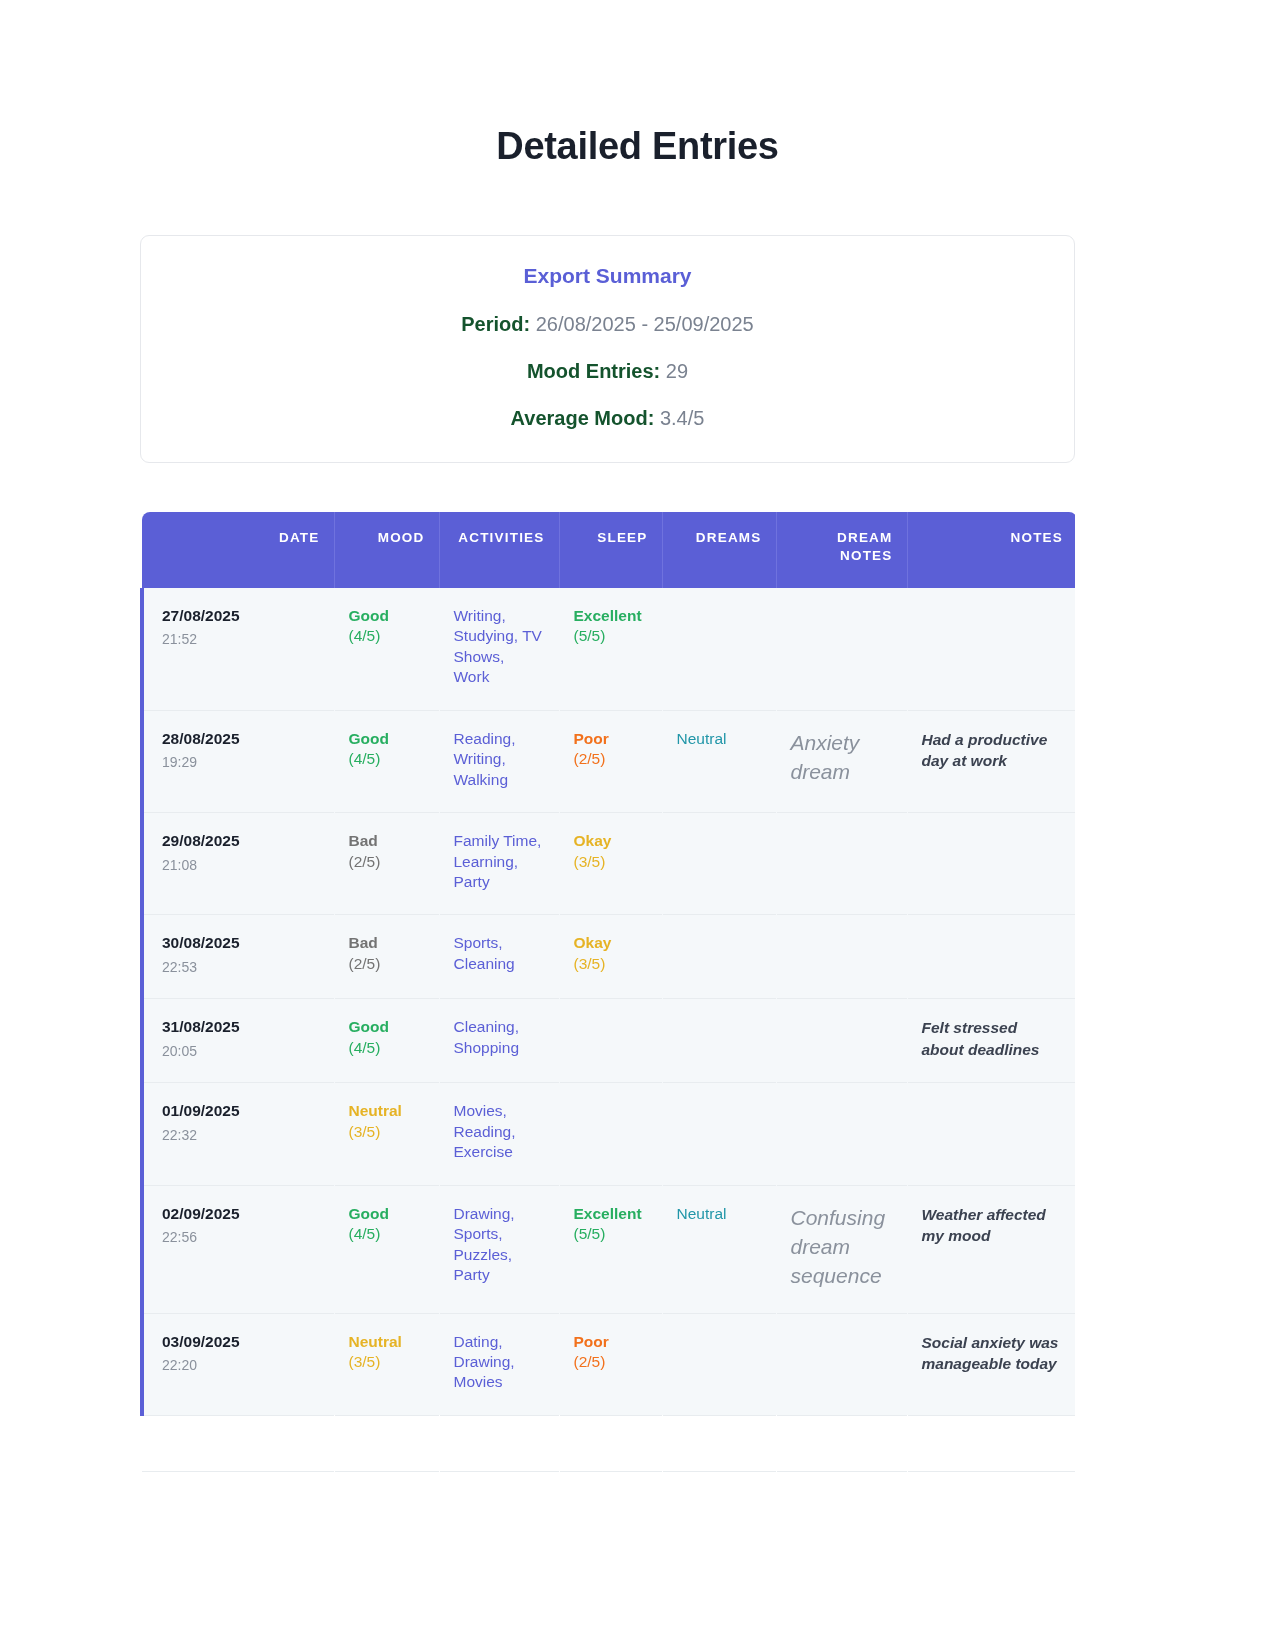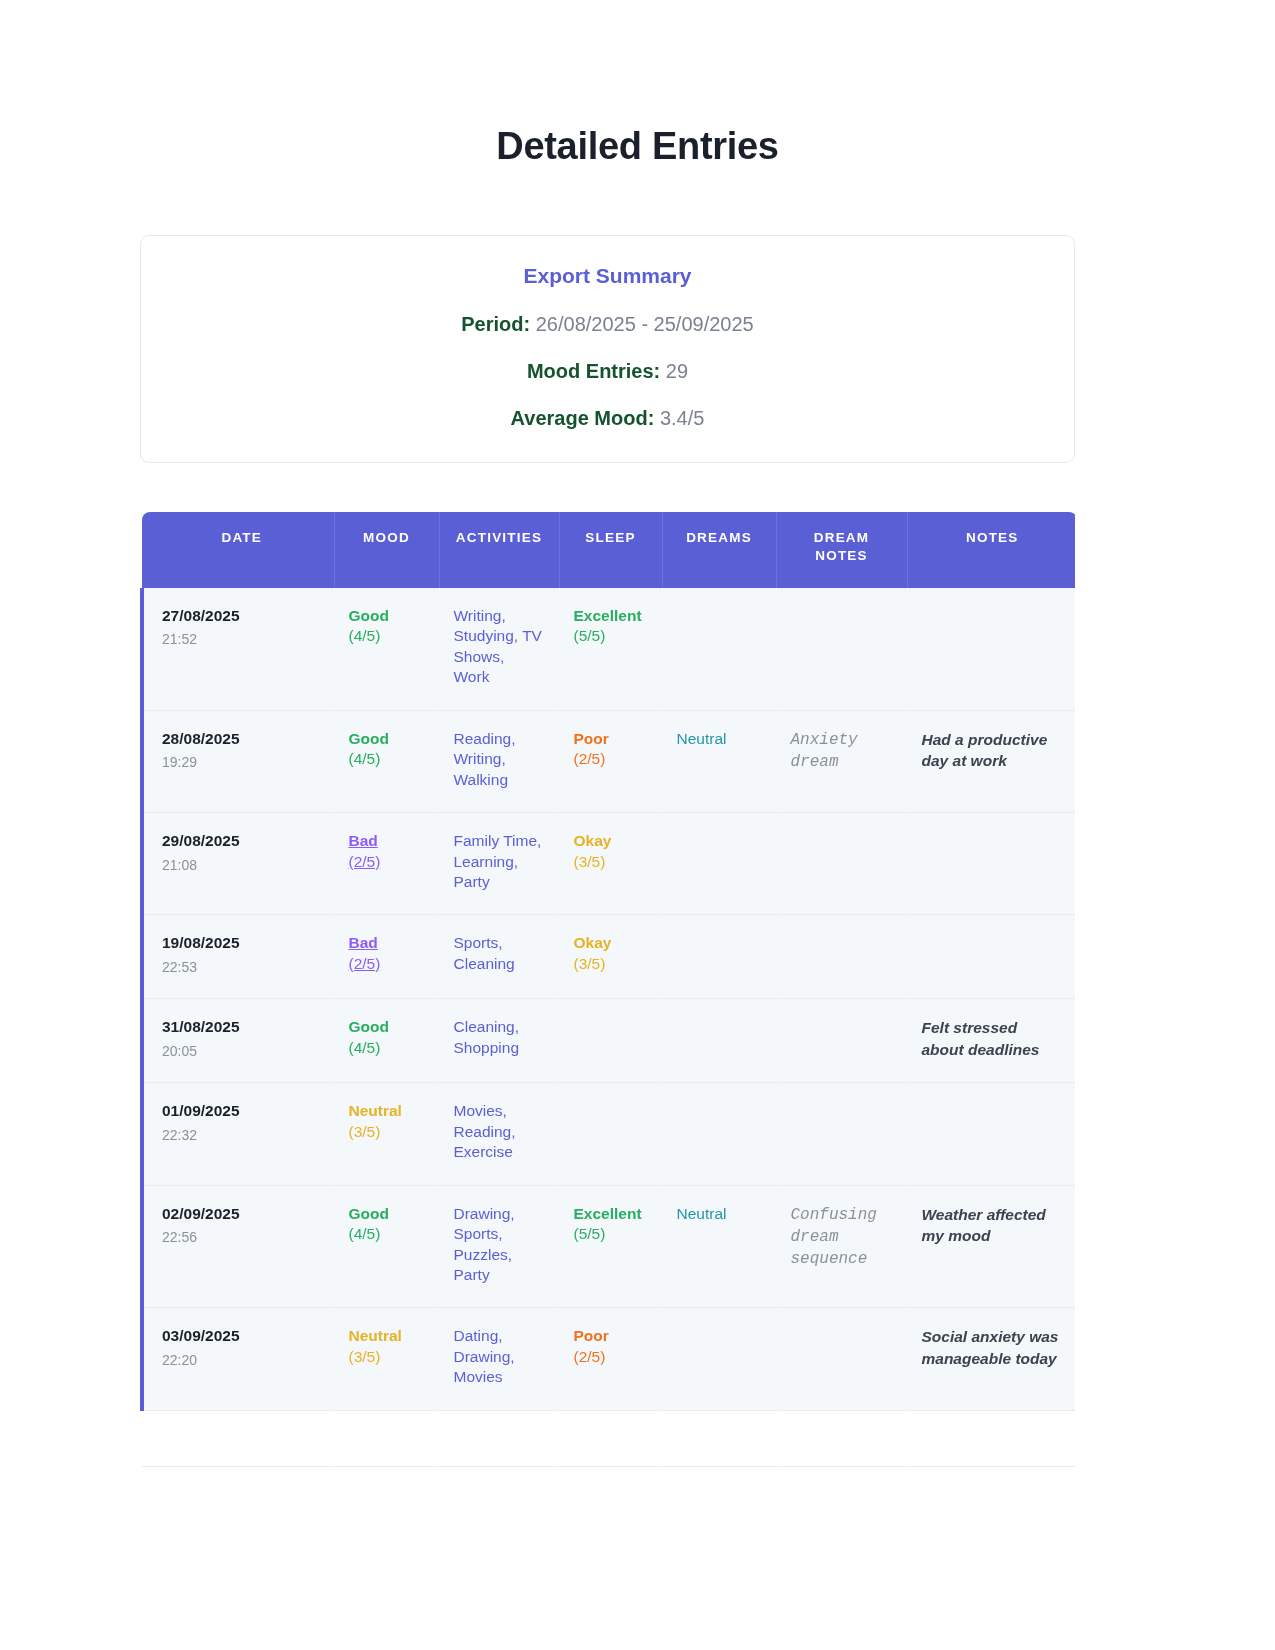--- a/index.html
+++ b/index.html
@@ -74,21 +74,21 @@
     width: 935px;
     border-collapse: collapse;
     table-layout: fixed;
   }
   table.entries thead th {
     background: #5b5fd6;
     color: #ffffff;
     font-size: 13.5px;
     font-weight: bold;
     letter-spacing: 1.2px;
-    text-align: center;
+    text-align: right;
     padding: 17px 14px 18px 14px;
     vertical-align: top;
     border-right: 1px solid #6f72de;
     line-height: 1.35;
     height: 76px;
   }
   table.entries thead th:last-child { border-right: none; }
   table.entries thead th:first-child {
     border-top-left-radius: 8px;
     padding-left: 22px;
@@ -125,28 +125,28 @@
   }
 
   .mood-label { display: block; font-weight: bold; font-size: 15.5px; }
   .mood-score { display: block; font-size: 15.5px; }
 
   .sleep-label { display: block; font-weight: bold; font-size: 15.5px; }
   .sleep-score { display: block; font-size: 15.5px; }
 
   .activities { color: #5b5fd6; font-size: 15.5px; line-height: 1.32; }
   .dreams { font-size: 15.5px; }
-  .dream-notes { color: #8a919c; font-style: italic; font-size: 16px; line-height: 1.38; font-family: Liberation Mono, monospace; }
+  .dream-notes { color: #8a919c; font-style: italic; font-size: 21px; line-height: 1.38; }
   .notes { color: #3b4250; font-style: italic; font-size: 15.5px; line-height: 1.38; font-weight: bold; }
 
   
   .c-good { color: #27ae60; }
   .c-neutral { color: #e8b породи; }
   .c-neutral { color: #e6b325; }
-  .c-bad { color: #8b5cf6; text-decoration: underline; }
+  .c-bad { color: #737373; }
   .c-excellent { color: #27ae60; }
   .c-okay { color: #e6b325; }
   .c-poor { color: #f2711c; }
   .c-dream-neutral { color: #2196a8; }
 
   .spacer-row td {
     background: #ffffff;
     height: 56px;
     border-left: none;
     border-bottom: none;
@@ -251,21 +251,21 @@
             <td>
               <span class="sleep-label c-okay">Okay</span>
               <span class="sleep-score c-okay">(3/5)</span>
             </td>
             <td></td>
             <td></td>
             <td></td>
           </tr>
           <tr>
             <td class="col-date">
-              <span class="cell-date">19/08/2025</span>
+              <span class="cell-date">30/08/2025</span>
               <span class="cell-time">22:53</span>
             </td>
             <td>
               <span class="mood-label c-bad">Bad</span>
               <span class="mood-score c-bad">(2/5)</span>
             </td>
             <td><span class="activities">Sports, Cleaning</span></td>
             <td>
               <span class="sleep-label c-okay">Okay</span>
               <span class="sleep-score c-okay">(3/5)</span>

